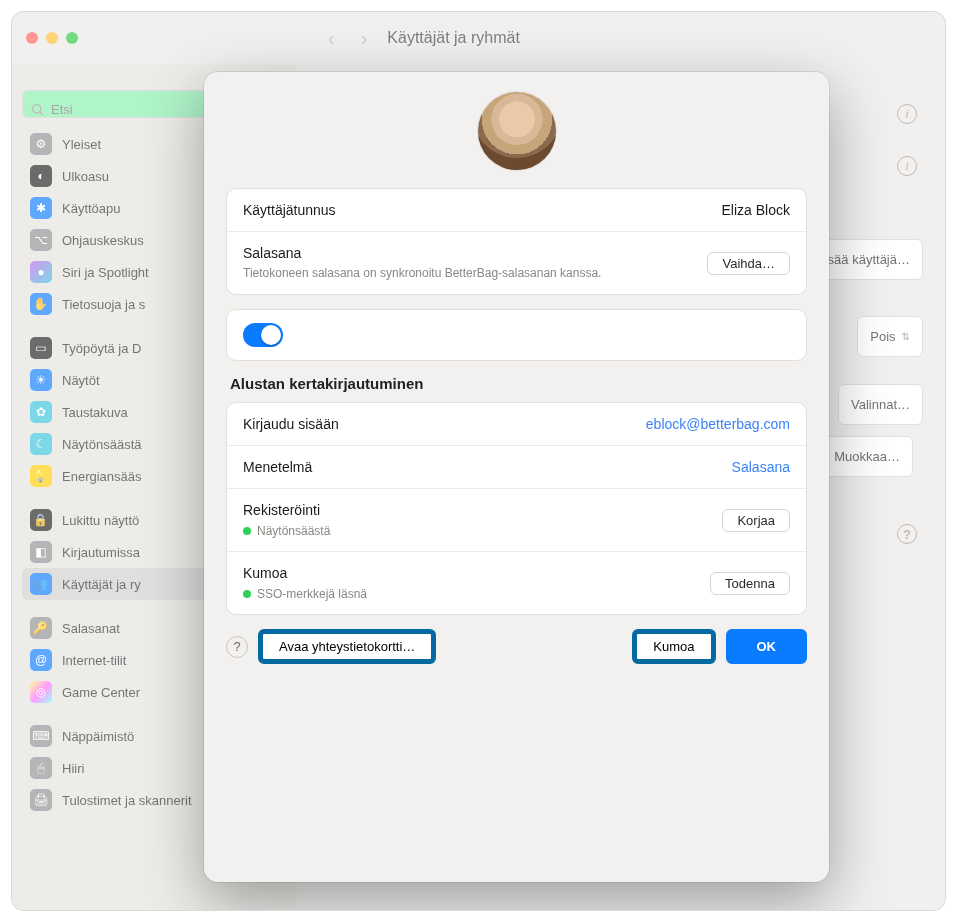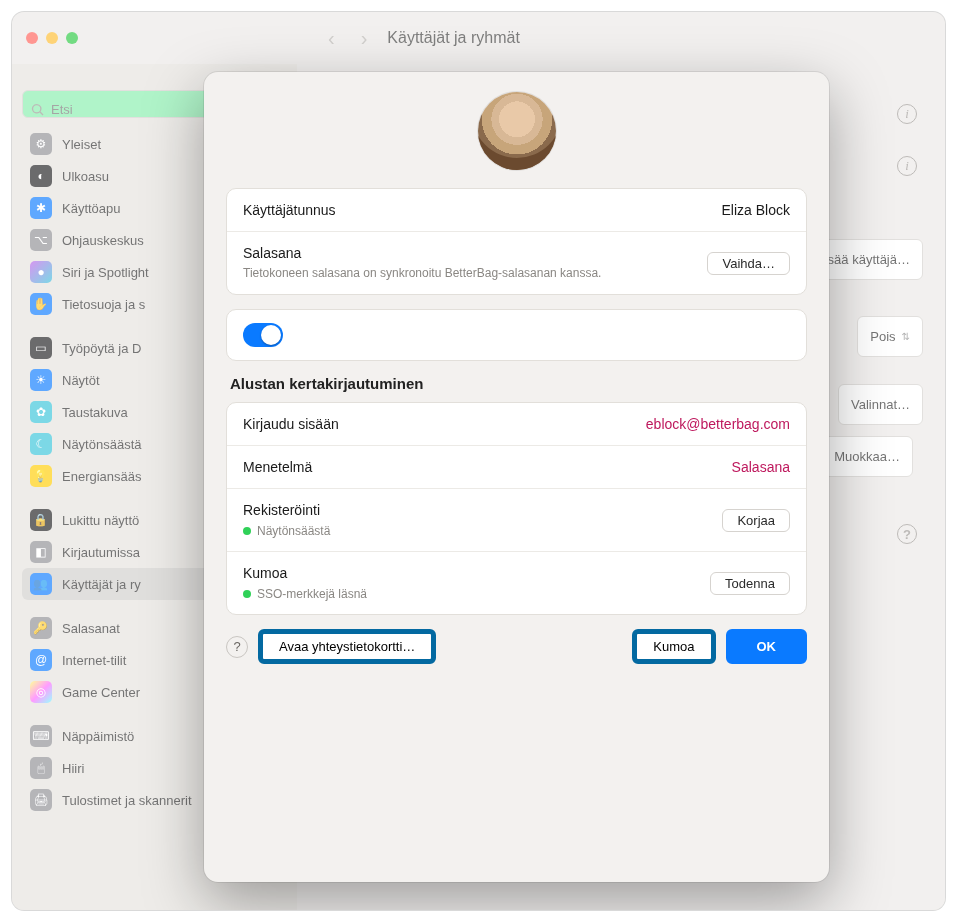--- a/index.html
+++ b/index.html
@@ -92,21 +92,21 @@
     background:#fff; border:1px solid #e2dfda; border-radius:10px; margin-bottom:14px;
   }
   .row {
     display:flex; align-items:center; padding:13px 16px; gap:12px;
     border-bottom:1px solid #eceae6;
   }
   .row:last-child { border-bottom:none; }
   .row-main { flex:1; }
   .row-label { font-size:14px; color:#1a1a1a; }
   .row-sub { font-size:12px; color:#8a8783; margin-top:4px; line-height:1.35; }
-  .row-val { font-size:14px; color:#be185d; }
+  .row-val { font-size:14px; color:#3b82f6; }
   .row-btn {
     background:#fff; border:1px solid #d6d3cf; border-radius:6px; padding:3px 14px;
     font-size:13px; color:#2a2a2a;
   }
   .toggle {
     width:40px; height:24px; background:#0a7aff; border-radius:12px; position:relative;
     flex-shrink:0;
   }
   .toggle::after {
     content:""; position:absolute; right:2px; top:2px; width:20px;height:20px;

